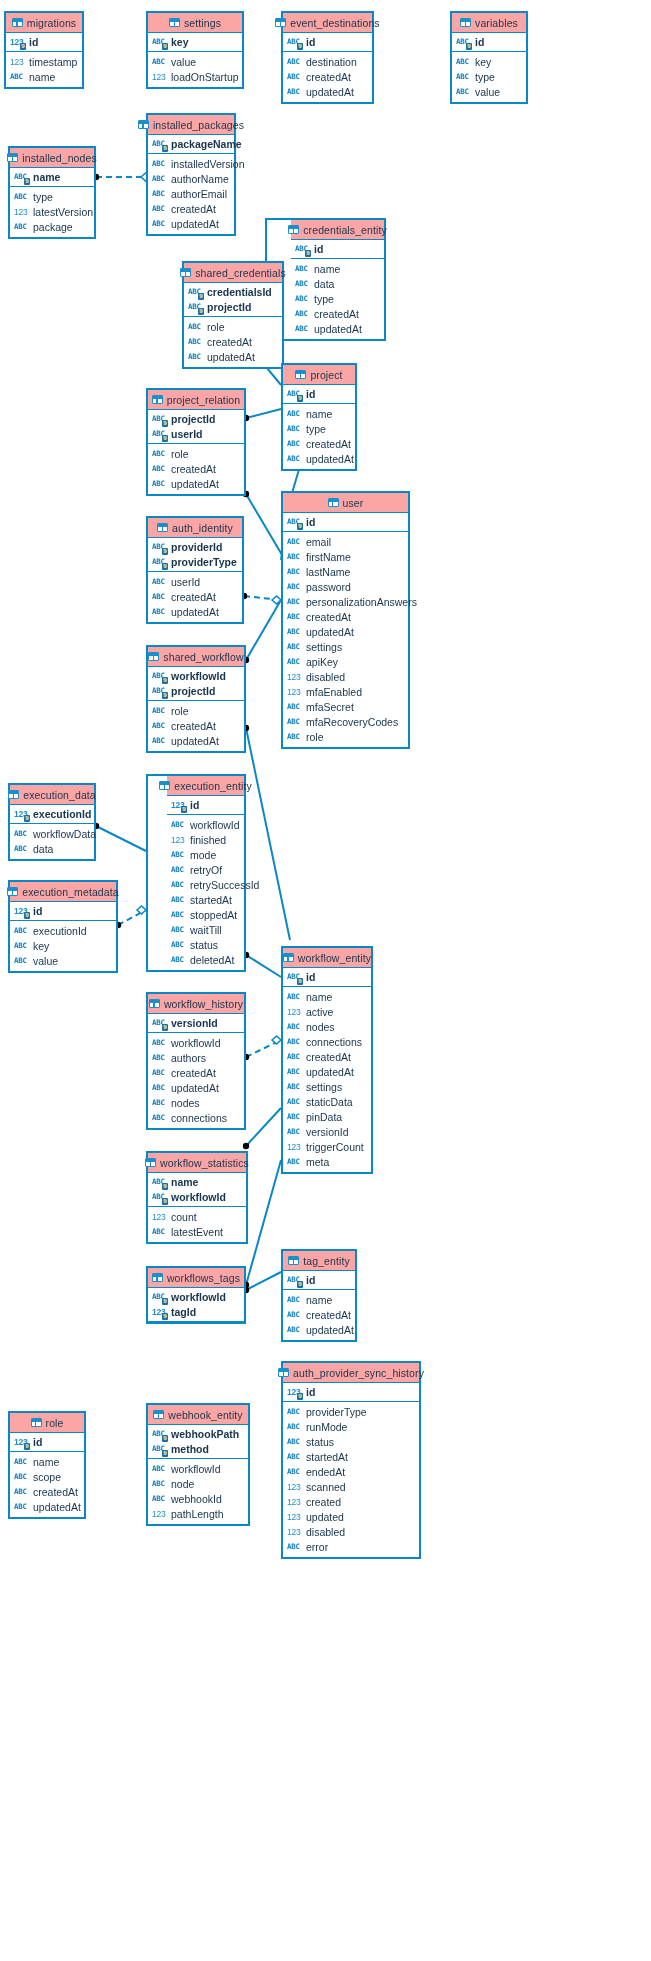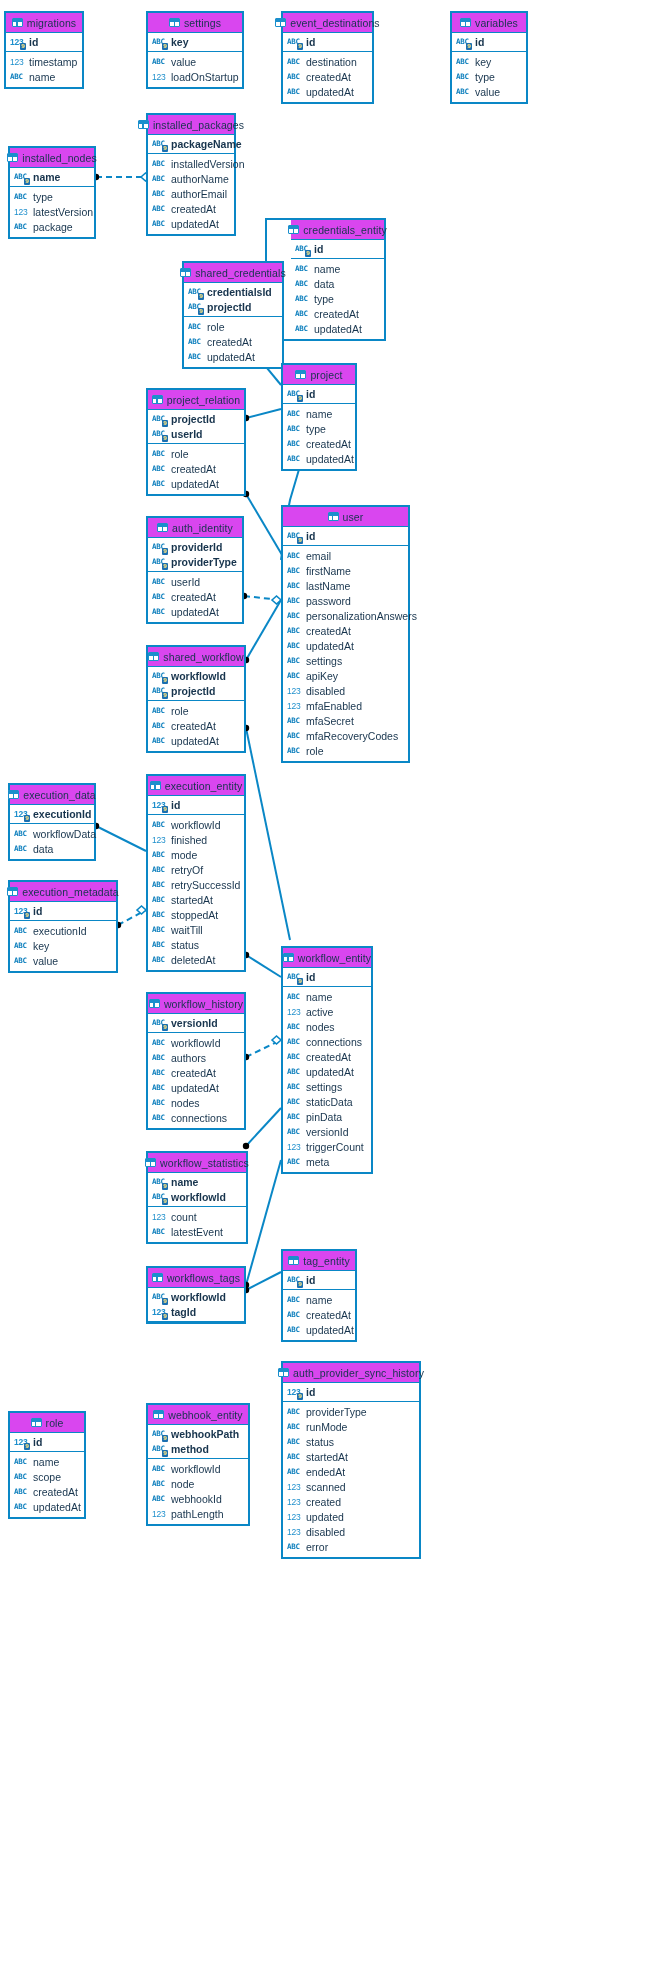--- a/index.html
+++ b/index.html
@@ -11,21 +11,21 @@
   #canvas{position:absolute;inset:0;}
   svg#links{position:absolute;left:0;top:0;width:651px;height:1961px;pointer-events:none;}
 
   .tbl{
     position:absolute;
     border:2px solid #0a87c6;
     background:#ffffff;
     box-sizing:border-box;
   }
   .tbl-head{
-    background:#d946ef;
+    background:#fca5a5;
     border-bottom:1px solid #0a87c6;
     height:19px;
     display:flex;align-items:center;justify-content:center;
     gap:4px;
     padding:0 4px;
   }
   .tbl-title{
     font-size:10.5px;color:#17344d;white-space:nowrap;letter-spacing:.1px;
   }
   .pk-sec{border-bottom:1px solid #0a87c6;padding:1px 0 2px 0;}
@@ -377,21 +377,21 @@
         <div class="col">
           <span class="ico ico-abc">ABC</span>
           <span>createdAt</span>
         </div>
         <div class="col">
           <span class="ico ico-abc">ABC</span>
           <span>updatedAt</span>
         </div>
       </div>
     </div>
-    <div class="tbl" style="left: 281px; top: 505px; width: 129px;">
+    <div class="tbl" style="left: 281px; top: 491px; width: 129px;">
       <div class="tbl-head">
         <span class="tblico"></span>
         <span class="tbl-title">user</span>
       </div>
       <div class="pk-sec">
         <div class="col pk">
           <span class="ico ico-abc">ABC<span class="keymark">9</span></span>
           <span>id</span>
         </div>
       </div>
@@ -529,21 +529,21 @@
         <div class="col">
           <span class="ico ico-abc">ABC</span>
           <span>workflowData</span>
         </div>
         <div class="col">
           <span class="ico ico-abc">ABC</span>
           <span>data</span>
         </div>
       </div>
     </div>
-    <div class="tbl" style="left: 146px; top: 774px; width: 100px;">
+    <div class="tbl" style="left: 146px; top: 774px; width: 100px; padding-left: 19px;">
       <div class="tbl-head">
         <span class="tblico"></span>
         <span class="tbl-title">execution_entity</span>
       </div>
       <div class="pk-sec">
         <div class="col pk">
           <span class="ico ico-123">123<span class="keymark">9</span></span>
           <span>id</span>
         </div>
       </div>

